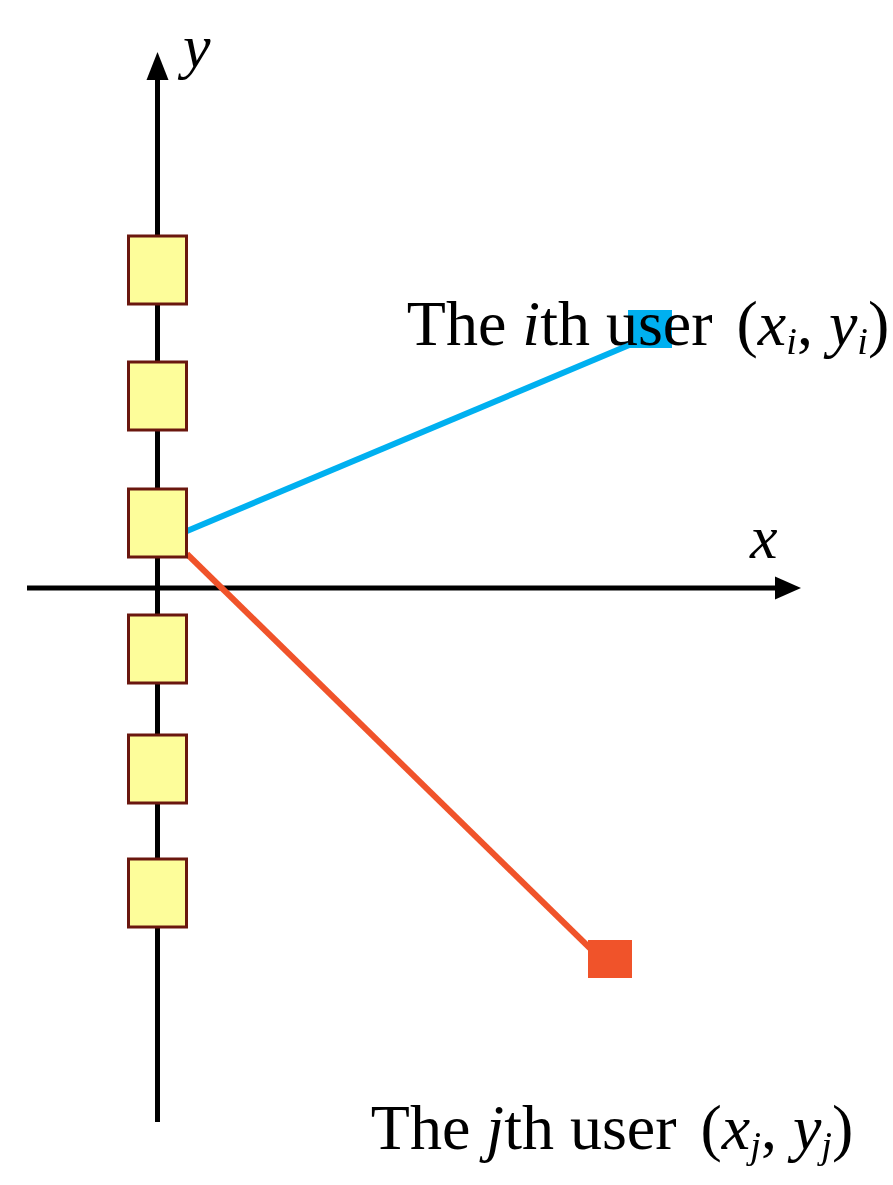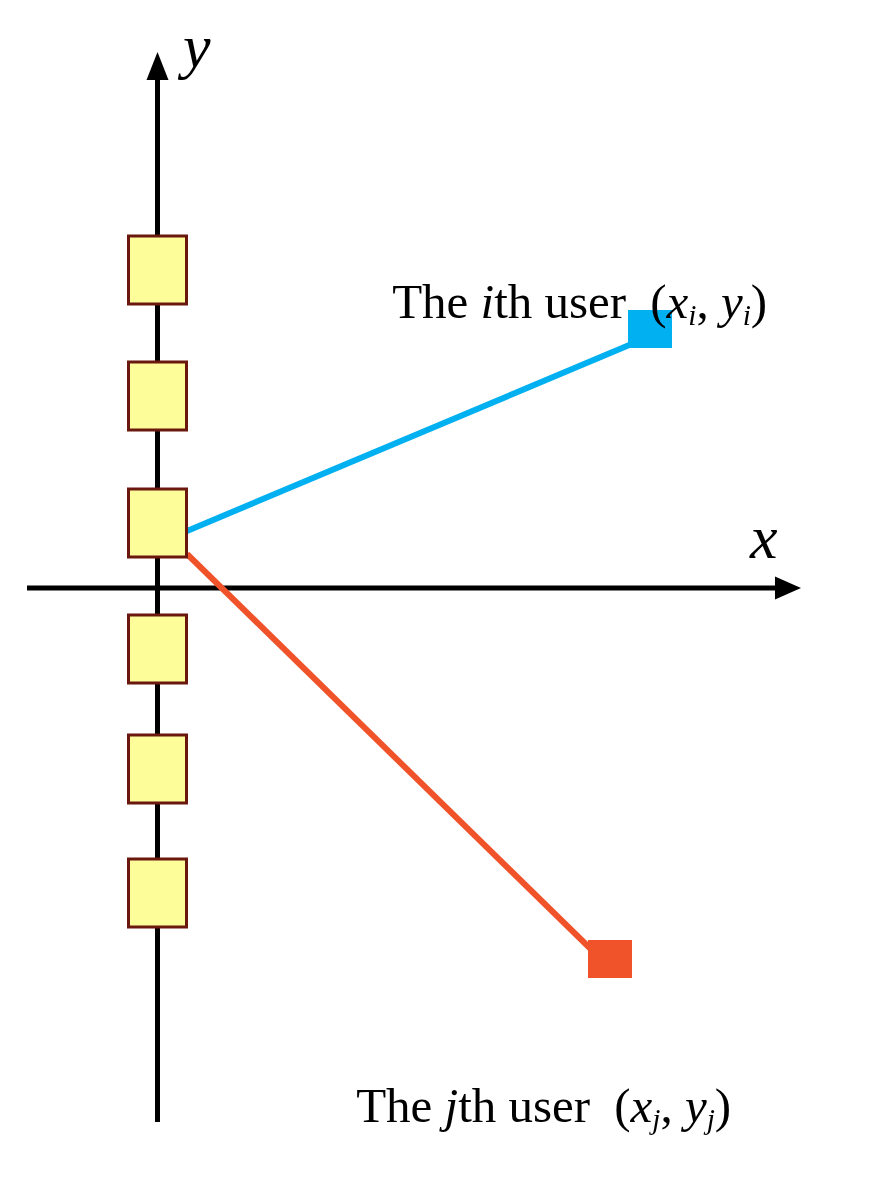--- a/index.html
+++ b/index.html
@@ -8,21 +8,21 @@
     width: 893px;
     height: 1185px;
     background: #ffffff;
     overflow: hidden;
     font-family: "Liberation Serif", "DejaVu Serif", serif;
     color: #000000;
   }
   svg.plane { position: absolute; left: 0; top: 0; }
   .label {
     position: absolute;
-    font-size: 49px;
+    font-size: 64px;
     line-height: 1;
     white-space: pre;
     color: #000000;
   }
   .axis-letter {
     position: absolute;
     font-size: 62px;
     line-height: 1;
     font-style: italic;
     color: #000000;

